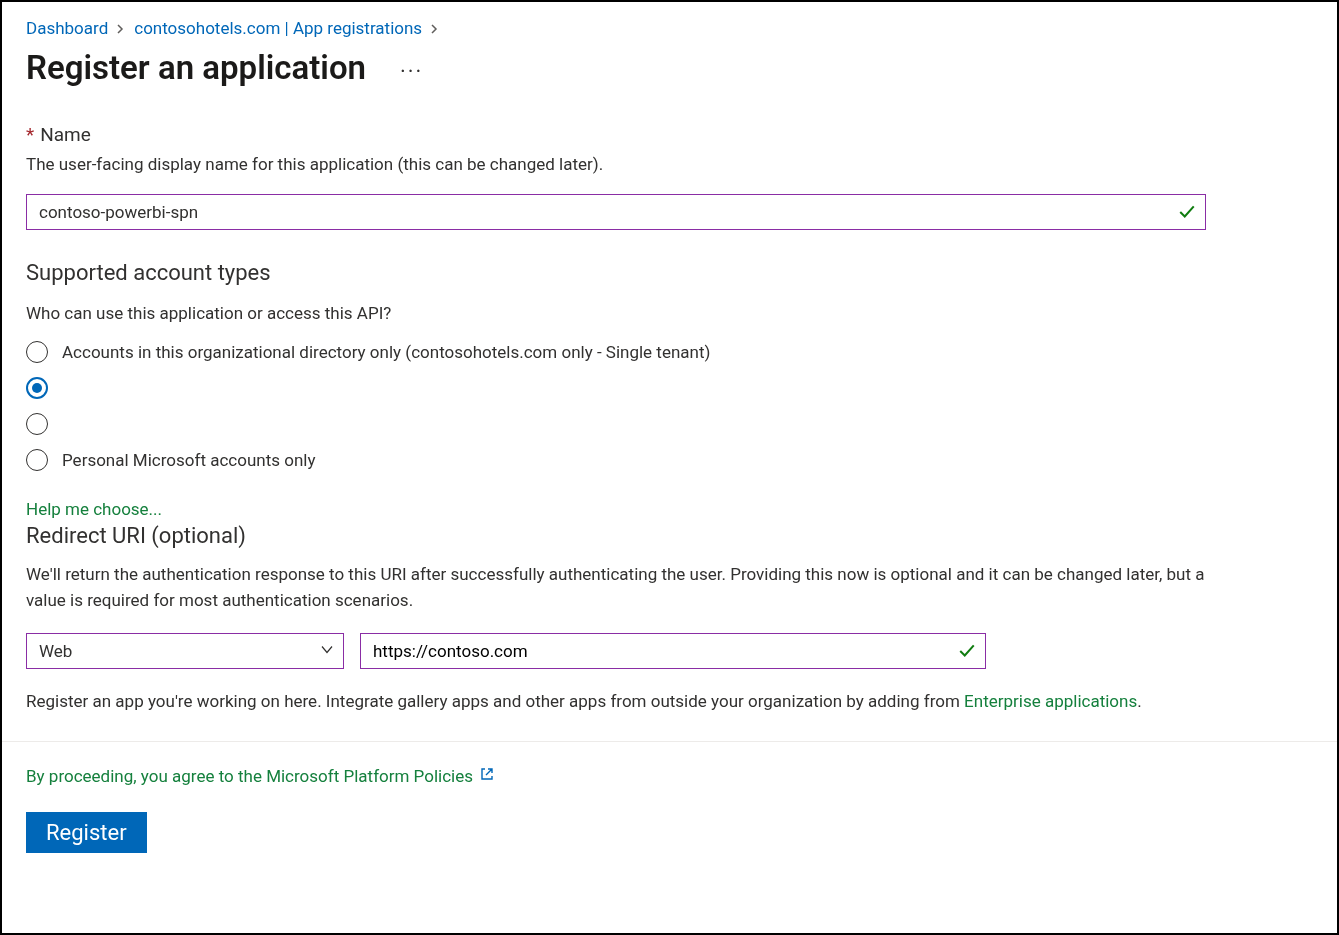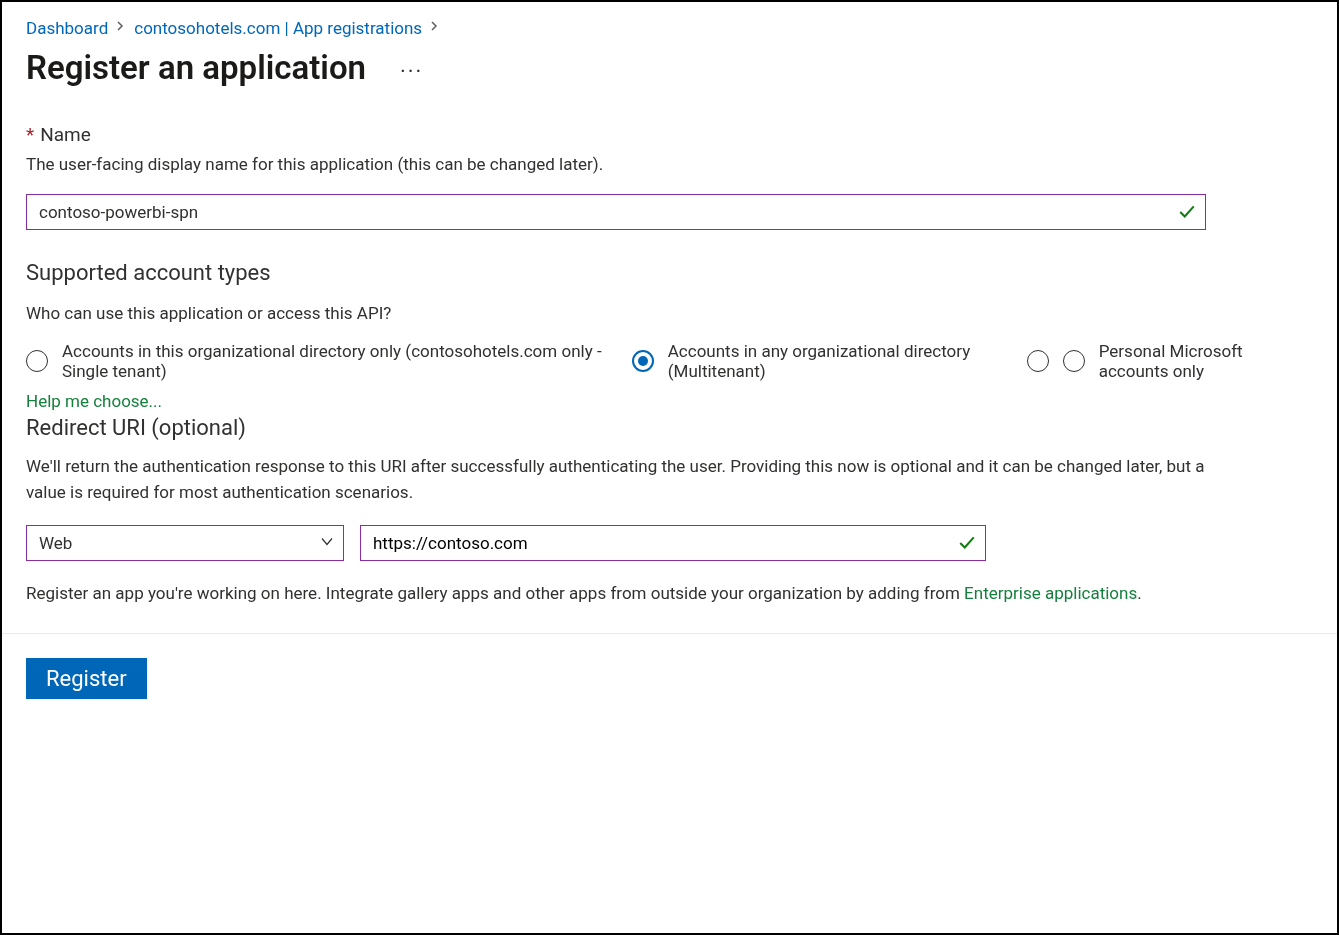--- a/index.html
+++ b/index.html
@@ -11,21 +11,21 @@
     border: 2px solid #000;
     width: 1339px;
     height: 935px;
     padding: 0;
   }
   .content-wrap {
     padding: 16px 24px 0 24px;
   }
   .breadcrumb {
     display: flex;
-    align-items: flex-start;
+    align-items: center;
     gap: 8px;
     font-size: 17px;
     margin-bottom: 10px;
   }
   .breadcrumb a { color: #0067b8; text-decoration: none; cursor: pointer; }
   .breadcrumb .chev {
     color: #605e5c;
     font-size: 13px;
     position: relative;
     top: 1px;
@@ -88,21 +88,21 @@
   .section-heading {
     font-size: 22px;
     color: #323130;
     margin-bottom: 18px;
     font-weight: 400;
   }
   .section-sub {
     font-size: 17px;
     margin-bottom: 18px;
   }
-  .radio-group { display: flex; flex-direction: row; gap: 14px; margin-bottom: 10px; }
+  .radio-group { display: flex; flex-direction: column; gap: 14px; margin-bottom: 28px; }
   .radio-row {
     display: flex;
     align-items: center;
     gap: 14px;
     cursor: pointer;
     font-size: 17px;
   }
   .radio-outer {
     width: 22px; height: 22px;
     border-radius: 50%;
@@ -240,21 +240,20 @@
 
   <div class="radio-group">
     <label class="radio-row">
       <span class="radio-outer"></span>
       <span>Accounts in this organizational directory only (contosohotels.com only - Single tenant)</span>
     </label>
     <label class="radio-row selected">
       <span class="radio-outer">
           <span class="radio-inner"></span>
         </span>
-      <span>Accounts in any organizational directory (Multitenant)</span>
     </label>
     <label class="radio-row">
       <span class="radio-outer"></span>
     </label>
     <label class="radio-row">
       <span class="radio-outer"></span>
       <span>Personal Microsoft accounts only</span>
     </label>
   </div>
 
@@ -283,16 +282,24 @@
       </span>
     </div>
   </div>
 
   <div class="footer-note">
     <span>Register an app you're working on here. Integrate gallery apps and other apps from outside your organization by adding from </span><a class="link">Enterprise applications</a><span>.</span>
   </div>
 
   <hr class="divider">
 
+  <div class="policy-row">
+    <a class="link">By proceeding, you agree to the Microsoft Platform Policies</a>
+    <span>
+      <svg class="ext-icon" viewBox="0 0 16 16">
+          <path d="M6 3 H3 V13 H13 V10 M9 3 H13 V7 M13 3 L7 9" stroke="#0067b8" stroke-width="1.4" fill="none"></path>
+        </svg>
+    </span>
+  </div>
 
   <button class="register-btn">Register</button>
 
 </div>
 
 </body></html>

